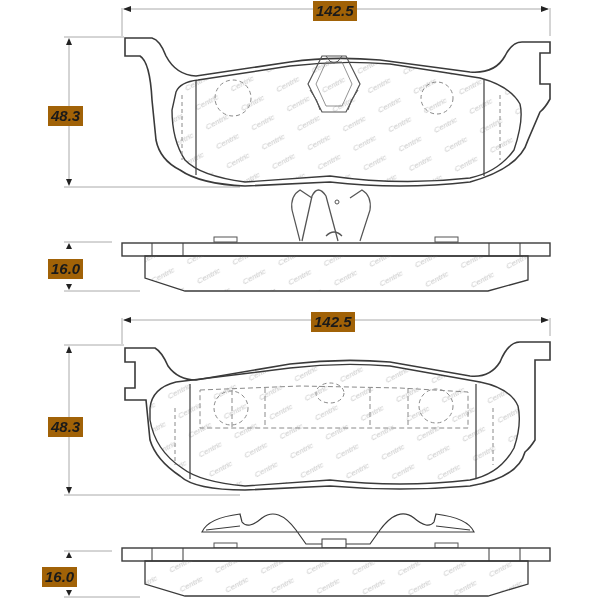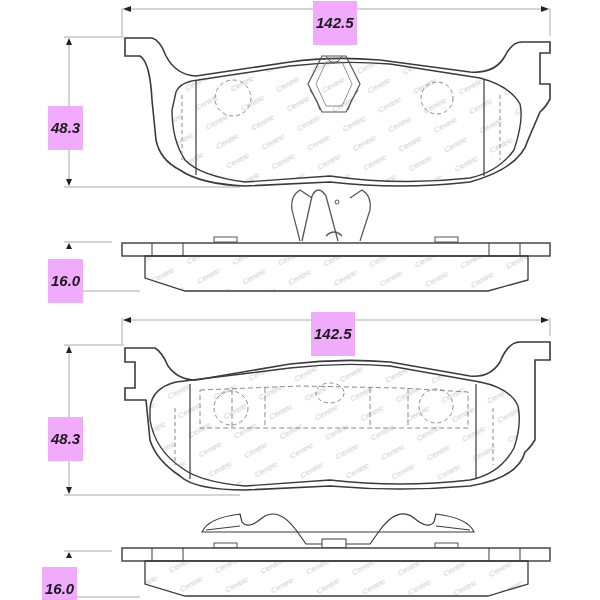--- a/index.html
+++ b/index.html
@@ -1,18 +1,18 @@
 <!DOCTYPE html>
 <html><head>
 <meta charset="utf-8">
 <style>
   html, body { margin:0; padding:0; background:#ffffff; }
   body { width:600px; height:600px; position:relative; overflow:hidden; font-family:"Liberation Sans", sans-serif; }
   svg { position:absolute; left:0; top:0; }
-  .dim-label { position:absolute; font-family:"Liberation Sans", sans-serif; font-weight:bold; font-style:italic; font-size:15px; color:#1a1a1a; background:#f0abfc; padding:14px 3px; line-height:16px; }
+  .dim-label { position:absolute; font-family:"Liberation Sans", sans-serif; font-weight:bold; font-style:italic; font-size:15px; color:#1a1a1a; background:#a16207; padding:2px 3px; line-height:16px; }
   .wm { font-family:"Liberation Sans", sans-serif; font-style:italic; font-size:8px; fill:#c8c8c8; }
 </style>
 </head>
 <body>
 
 <svg width="600" height="600" viewBox="0 0 600 600">
   <defs>
     <pattern id="wm" x="0" y="0" width="40" height="22" patternUnits="userSpaceOnUse" patternTransform="rotate(-28)">
       <text x="2" y="14" class="wm">Centric</text>
     </pattern>

